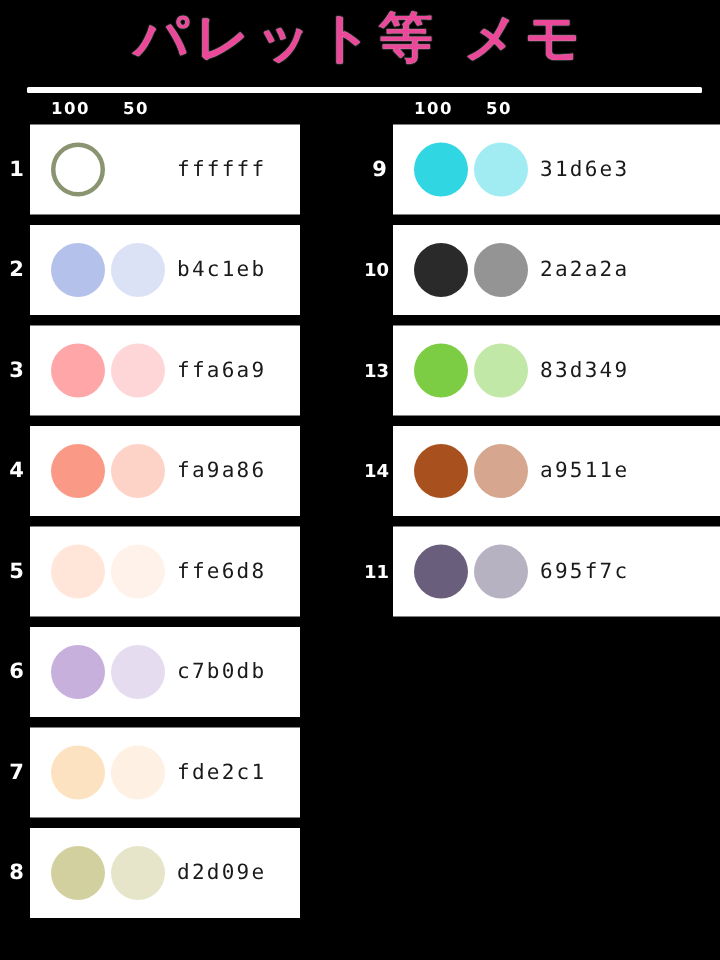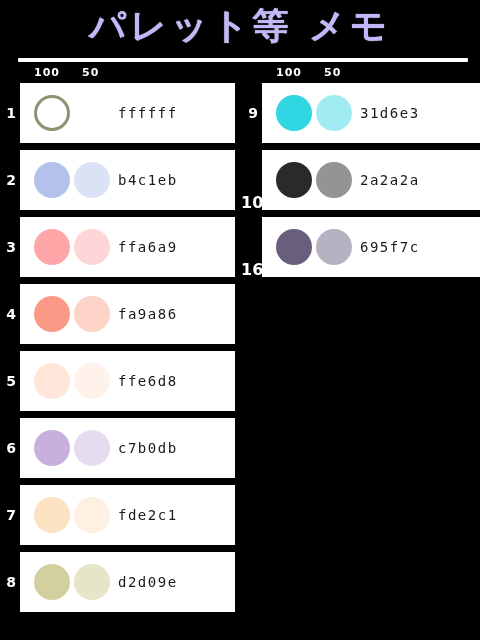--- a/index.html
+++ b/index.html
@@ -18,21 +18,21 @@
   
   .title-bar {
     width: 480px;
     height: 52px;
     display: flex;
     align-items: center;
     justify-content: center;
     box-sizing: border-box;
   }
   .title-text {
-    color: #c4b5fd;
+    color: #ec4899;
     font-family: "DejaVu Sans", sans-serif;
     font-size: 36px;
     font-weight: bold;
     letter-spacing: 4px;
     line-height: 1;
     white-space: nowrap;
     text-shadow: 0 0 1px #ffffff;
   }
 
   .title-rule {
@@ -84,27 +84,27 @@
     top: 50%;
     transform: translateY(-50%);
     width: 16px;
     text-align: center;
     color: #ffffff;
     font-size: 14px;
     font-weight: bold;
     font-family: "DejaVu Sans", sans-serif;
     line-height: 1;
   }
-  .row-num.wide { left: -21px; width: 20px; font-size: 16px; margin-top: 23px; }
+  .row-num.wide { left: -21px; width: 20px; font-size: 12px; }
 
   .card {
     position: absolute;
     left: 0;
     top: 0;
-    width: 215px;
+    width: 180px;
     height: 60px;
     background: #ffffff;
     display: flex;
     align-items: center;
     box-sizing: border-box;
     padding-left: 14px;
   }
   .col-right .card { width: 243px; }
 
   .swatches {
@@ -255,21 +255,41 @@
           <div class="row-num wide">10</div>
           <div class="card">
             <div class="swatches">
               <div class="dot" style="background: rgb(42, 42, 42);"></div>
               <div class="dot second" style="background: rgb(148, 148, 148);"></div>
             </div>
             <div class="hex">2a2a2a</div>
           </div>
         </div>
         <div class="row">
-          <div class="row-num wide">16</div>
+          <div class="row-num wide">13</div>
+          <div class="card">
+            <div class="swatches">
+              <div class="dot" style="background: rgb(124, 204, 68);"></div>
+              <div class="dot second" style="background: rgb(193, 232, 166);"></div>
+            </div>
+            <div class="hex">83d349</div>
+          </div>
+        </div>
+        <div class="row">
+          <div class="row-num wide">14</div>
+          <div class="card">
+            <div class="swatches">
+              <div class="dot" style="background: rgb(169, 81, 30);"></div>
+              <div class="dot second" style="background: rgb(214, 166, 142);"></div>
+            </div>
+            <div class="hex">a9511e</div>
+          </div>
+        </div>
+        <div class="row">
+          <div class="row-num wide">11</div>
           <div class="card">
             <div class="swatches">
               <div class="dot" style="background: rgb(105, 95, 124);"></div>
               <div class="dot second" style="background: rgb(183, 178, 194);"></div>
             </div>
             <div class="hex">695f7c</div>
           </div>
         </div>
       </div>
   </div>

